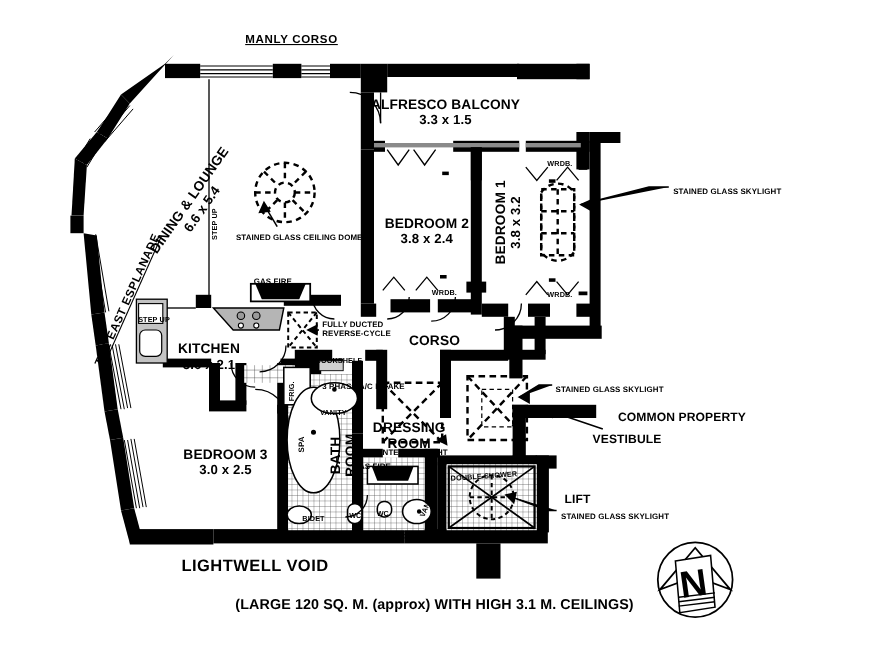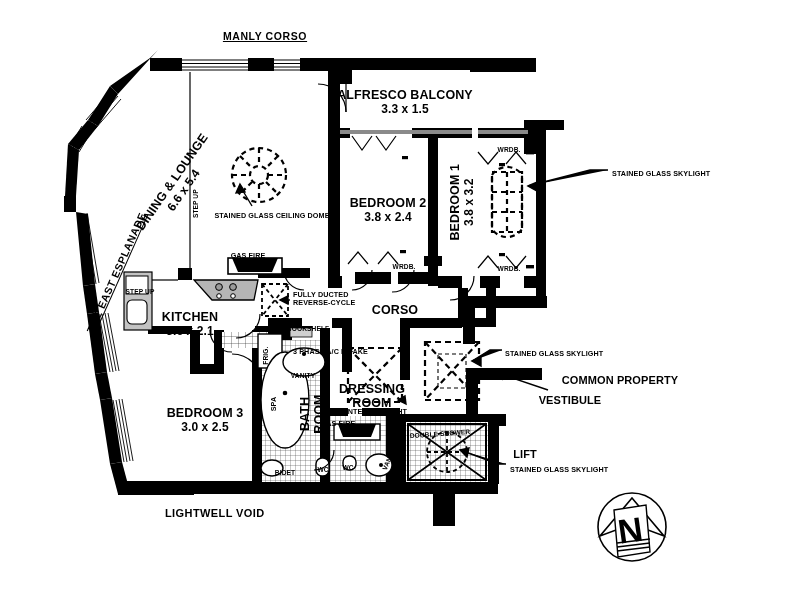--- a/index.html
+++ b/index.html
@@ -289,21 +289,21 @@
       <polygon points="614,510 646,505 650,552 618,557" fill="#fff" stroke="#000" stroke-width="1.4"></polygon>
       <text x="632" y="542" font-family="Liberation Sans, sans-serif" font-size="34" font-weight="bold" text-anchor="middle" fill="#000" transform="rotate(-8 632 542)">N</text>
       <g stroke="#000" stroke-width="1.3" fill="none">
         <path d="M617 543 L650 539 M617 547 L650 543 M617 551 L650 547"></path>
       </g>
     </g>
   </svg>
 
   <div class="lbl street ctr" style="left:265px;top:31px;">MANLY CORSO</div>
   <div class="lbl street vert" style="left:85px;top:330px;transform:rotate(-66deg);transform-origin:0 0;">THE EAST ESPLANADE</div>
-  <div class="lbl small" style="left:165px;top:507px;font-size:11px;letter-spacing:0.4px;">LIGHTWELL VOID</div>
+  <div class="lbl small" style="left:165px;top:507px;font-size:15px;letter-spacing:0.4px;">LIGHTWELL VOID</div>
 
   <div id="rooms">
       <div class="lbl room ctr" style="left: 178px; top: 172px; transform: translateX(-50%) rotate(-55deg);"><span>DINING &amp; LOUNGE</span><br><span class="dim">6.6 x 5.4</span></div>
       <div class="lbl room ctr" style="left: 405px; top: 88px; transform: translateX(-50%);"><span>ALFRESCO BALCONY</span><br><span class="dim">3.3 x 1.5</span></div>
       <div class="lbl room ctr" style="left: 388px; top: 196px; transform: translateX(-50%);"><span>BEDROOM 2</span><br><span class="dim">3.8 x 2.4</span></div>
       <div class="lbl room ctr" style="left: 462px; top: 188px; transform: translateX(-50%) rotate(-90deg);"><span>BEDROOM 1</span><br><span class="dim">3.8 x 3.2</span></div>
       <div class="lbl room ctr" style="left: 190px; top: 310px; transform: translateX(-50%);"><span>KITCHEN</span><br><span class="dim">3.6 x 2.1</span></div>
       <div class="lbl room ctr" style="left: 205px; top: 406px; transform: translateX(-50%); text-align: center;"><span>BEDROOM 3</span><br><span class="dim">3.0 x 2.5</span></div>
       <div class="lbl room ctr" style="left: 372px; top: 352px; transform: translateX(-50%); margin-top: 30px;"><span>DRESSING<br>ROOM</span></div>
       <div class="lbl room ctr" style="left: 312px; top: 400px; transform: translateX(-50%) rotate(-90deg);"><span>BATH<br>ROOM</span></div>
@@ -338,13 +338,14 @@
       <div class="lbl tiny ctr" style="left: 266px; top: 352px; transform: translateX(-50%) rotate(-90deg);">FRIG.</div>
       <div class="lbl tiny ctr" style="left: 303px; top: 372px; transform: translateX(-50%);">VANITY</div>
       <div class="lbl tiny7 ctr" style="left: 274px; top: 400px; transform: translateX(-50%) rotate(-90deg);">SPA</div>
       <div class="lbl tiny ctr" style="left: 285px; top: 469px; transform: translateX(-50%);">BIDET</div>
       <div class="lbl tiny ctr" style="left: 323px; top: 466px; transform: translateX(-50%);">WC</div>
       <div class="lbl tiny ctr" style="left: 348px; top: 464px; transform: translateX(-50%);">WC</div>
       <div class="lbl tiny ctr" style="left: 389px; top: 455px; transform: translateX(-50%) rotate(-68deg);">VANITY</div>
       <div class="lbl tiny ctr" style="left: 440px; top: 430px; transform: translateX(-50%) rotate(-4deg);">DOUBLE SHOWER</div>
     </div>
 
+  <div class="lbl title2 ctr" style="left:395px;top:543px;">(LARGE 120 SQ. M. (approx) WITH HIGH 3.1 M. CEILINGS)</div>
 </div>
 
 </body></html>

